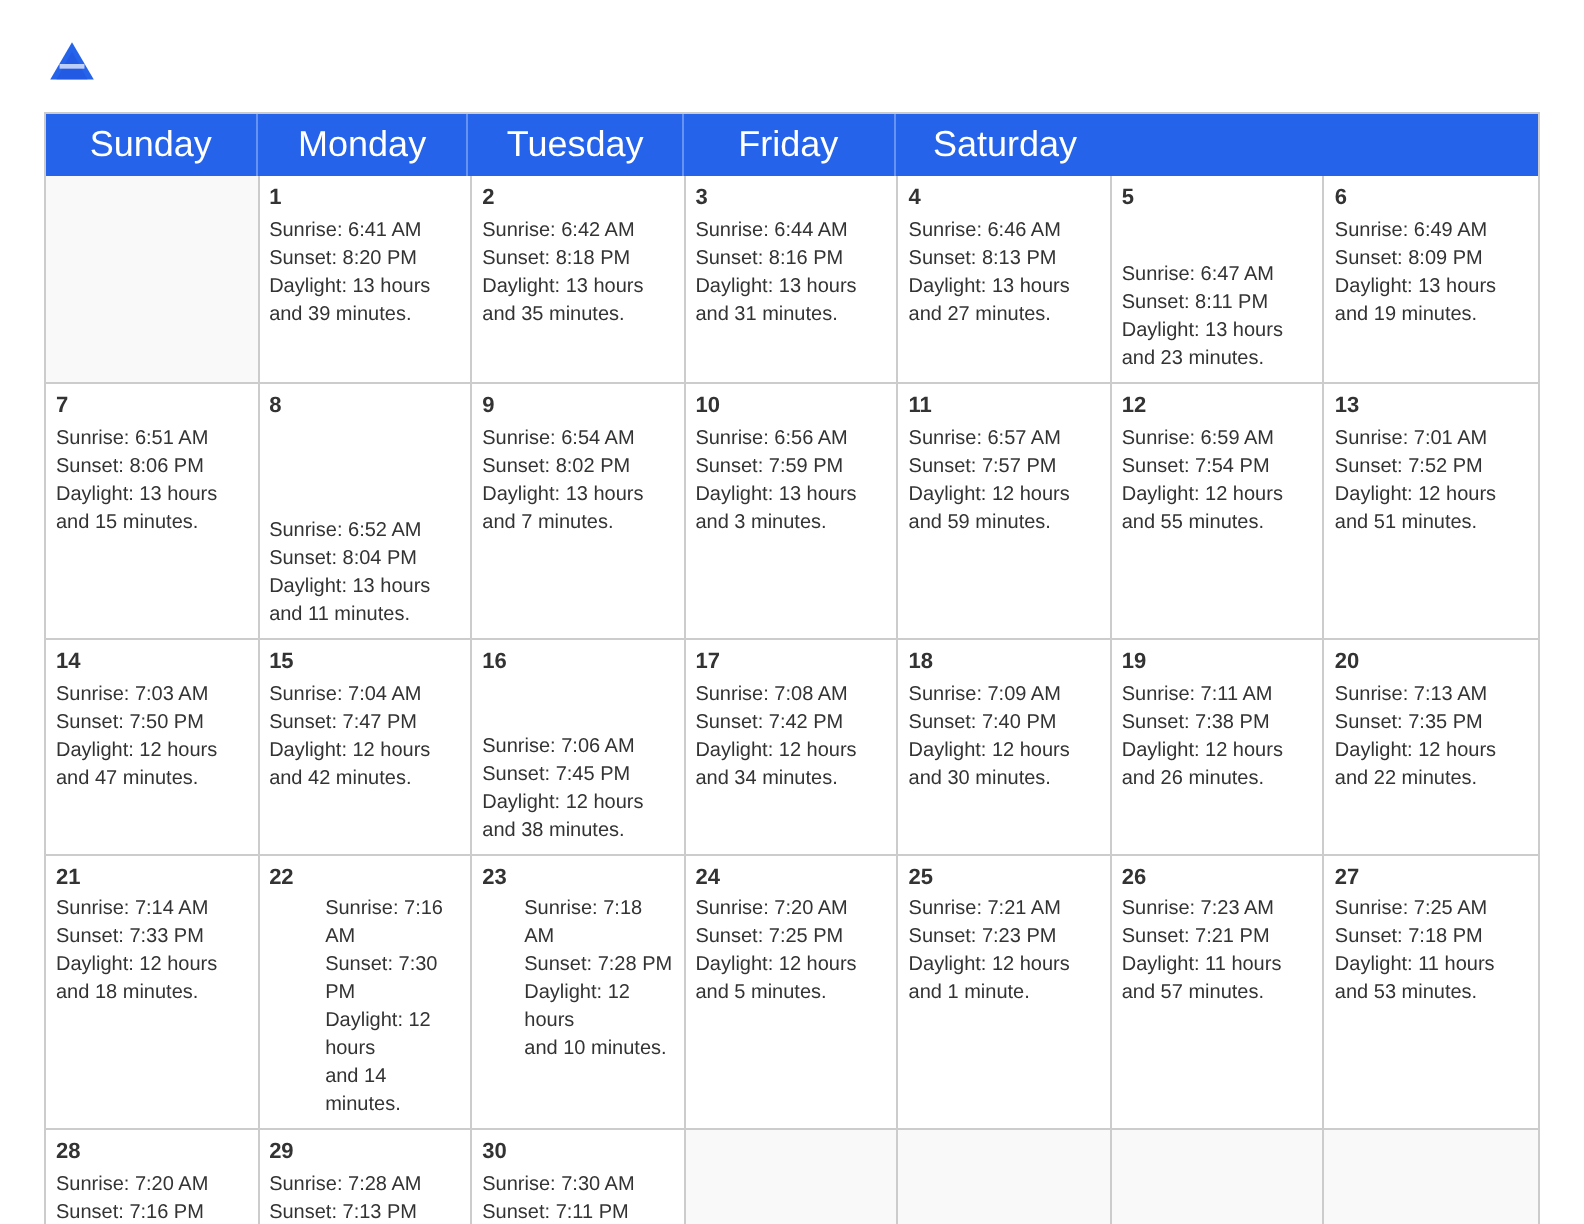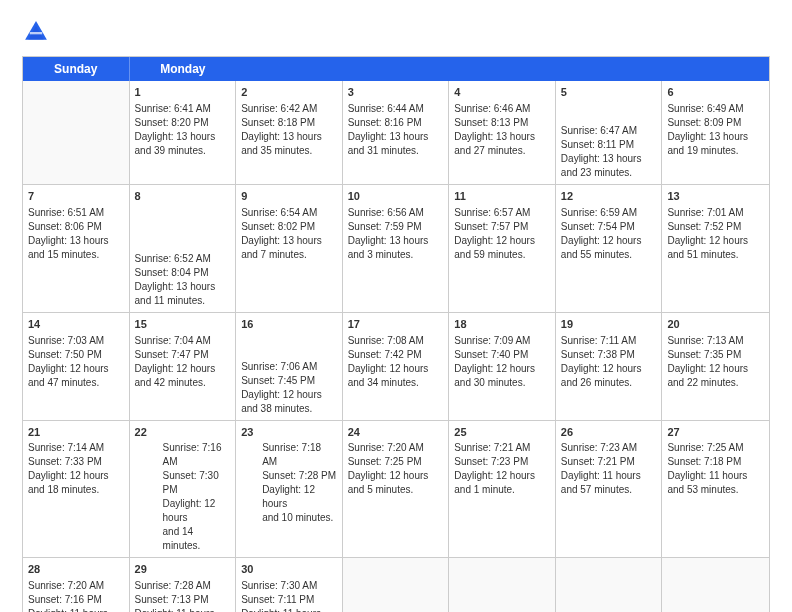--- a/index.html
+++ b/index.html
@@ -58,22 +58,22 @@
       flex-direction: column;
       border: 1px solid #ccc;
     }
     .cal-header {
       display: grid;
       grid-template-columns: repeat(7, 1fr);
       background: #2563eb;
     }
     .cal-header-cell {
       color: #fff;
-      font-size: 12px;
-      font-weight: bold;
+      font-size: 18px;
+      font-weight: normal;
       text-align: center;
       padding: 5px 19px;
       border-right: 1px solid rgba(255,255,255,0.3);
     }
     .cal-header-cell:last-child { border-right: none; }
     .cal-body {
       flex: 1;
       display: flex;
       flex-direction: column;
     }
@@ -126,20 +126,23 @@
     <div class="title-block">
       <div class="month-title"></div>
       <div class="subtitle"></div>
     </div>
   </div>
 
   <div class="calendar">
     <div class="cal-header" id="cal-header">
         <div class="cal-header-cell">Sunday</div>
         <div class="cal-header-cell">Monday</div>
+        <div class="cal-header-cell">Tuesday</div>
+        <div class="cal-header-cell">Friday</div>
+        <div class="cal-header-cell">Saturday</div>
       </div>
     <div class="cal-body" id="cal-body">
         <div class="cal-row">
           <div class="cal-cell empty"></div>
           <div class="cal-cell">
             <span class="day-num">1</span>
             <div class="cell-info" style="white-space: pre-line;">Sunrise: 6:41 AM
 Sunset: 8:20 PM
 Daylight: 13 hours
 and 39 minutes.</div>

